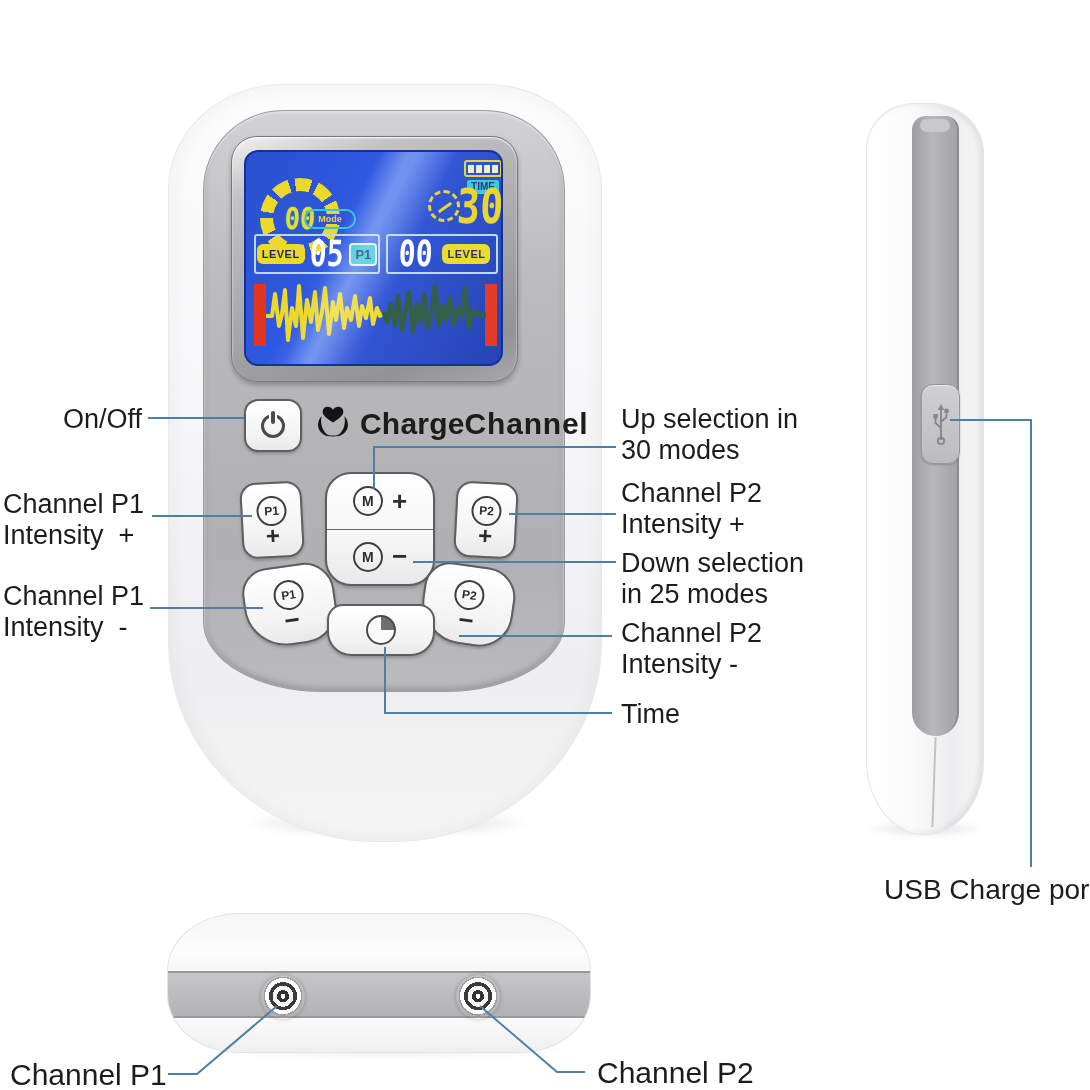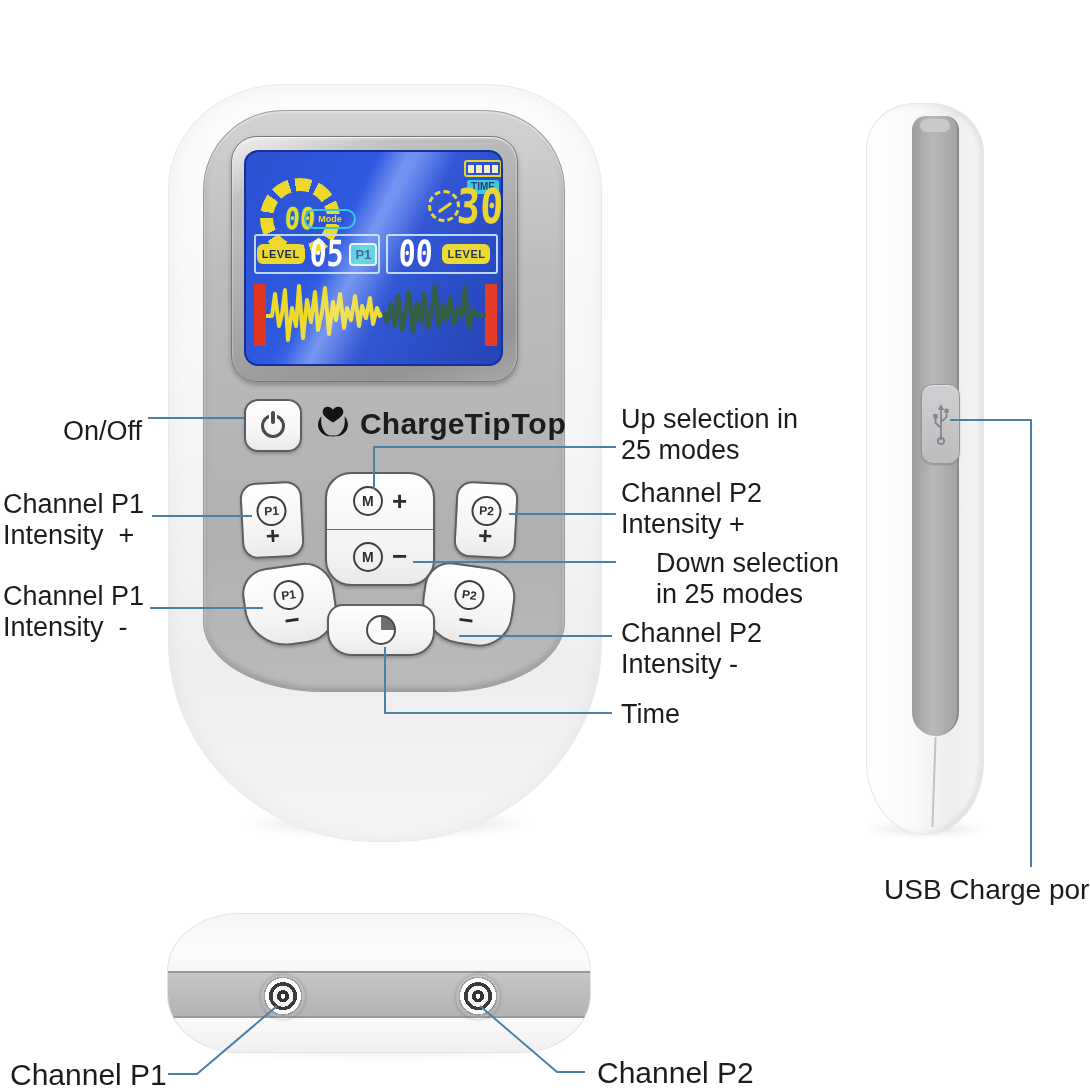--- a/index.html
+++ b/index.html
@@ -213,21 +213,21 @@
     </div>
   </div>
 
   <div class="abs brand">
     <svg width="42" height="42" viewBox="0 0 44 44">
       <path fill="#141414" d="M22 7 C19 2.5 12 3 11.2 8.5 C10.7 12.3 14 15.5 22 20.5 C30 15.5 33.3 12.3 32.8 8.5 C32 3 25 2.5 22 7 Z"></path>
       <path fill="#141414" d="M10 14 C7 17 5 23 7.5 28 C9.5 32 13.5 34.5 18 35 C15 32.5 12.5 30 11 26.5 C9.5 23 9.2 18.5 10 14 Z"></path>
       <path fill="#141414" d="M34 14 C37 17 39 23 36.5 28 C34.5 32 30.5 34.5 26 35 C29 32.5 31.5 30 33 26.5 C34.5 23 34.8 18.5 34 14 Z"></path>
       <path fill="#141414" d="M14 32 C17 34.8 27 34.8 30 32 C28 36 16 36 14 32 Z"></path>
     </svg>
-    <span class="brand-text"><span>Charge</span><span class="bold2">TipTop</span></span>
+    <span class="brand-text"><span>Charge</span><span class="bold2">Channel</span></span>
   </div>
 
   <div class="btn btn-mgroup">
     <div class="mhalf top">
       <span class="circ">M</span>
       <span class="sign">+</span>
     </div>
     <div class="mhalf">
       <span class="circ">M</span>
       <span class="sign">−</span>
@@ -287,30 +287,30 @@
       <path d="M413,562 H616"></path>
       <path d="M150,608 H263"></path>
       <path d="M459,636 H612"></path>
       <path d="M385,647 V713 H612"></path>
       <path d="M950,420 H1031 V867"></path>
       <path d="M277,1006 L197,1074 H168"></path>
       <path d="M480,1006 L557,1072 H585"></path>
     </g>
   </svg>
 
-  <div class="lbl right-align" style="left:40px;top:416px;width:102px;">On/Off</div>
+  <div class="lbl right-align" style="left:40px;top:404px;width:102px;">On/Off</div>
   <div class="lbl" style="left:3px;top:489px;">Channel P1
 Intensity  +</div>
   <div class="lbl" style="left:3px;top:581px;">Channel P1
 Intensity  -</div>
   <div class="lbl" style="left:621px;top:404px;">Up selection in
-25 modes</div>
+30 modes</div>
   <div class="lbl" style="left:621px;top:478px;">Channel P2
 Intensity +</div>
-  <div class="lbl" style="left:621px;top:548px;margin-left:35px;">Down selection
+  <div class="lbl" style="left:621px;top:548px;">Down selection
 in 25 modes</div>
   <div class="lbl" style="left:621px;top:618px;">Channel P2
 Intensity -</div>
   <div class="lbl" style="left:621px;top:699px;">Time</div>
   <div class="lbl" style="left:884px;top:874px;font-size:28px;">USB Charge port</div>
   <div class="lbl big" style="left:10px;top:1058px;">Channel P1</div>
   <div class="lbl big" style="left:597px;top:1056px;">Channel P2</div>
 
 </div>
 

